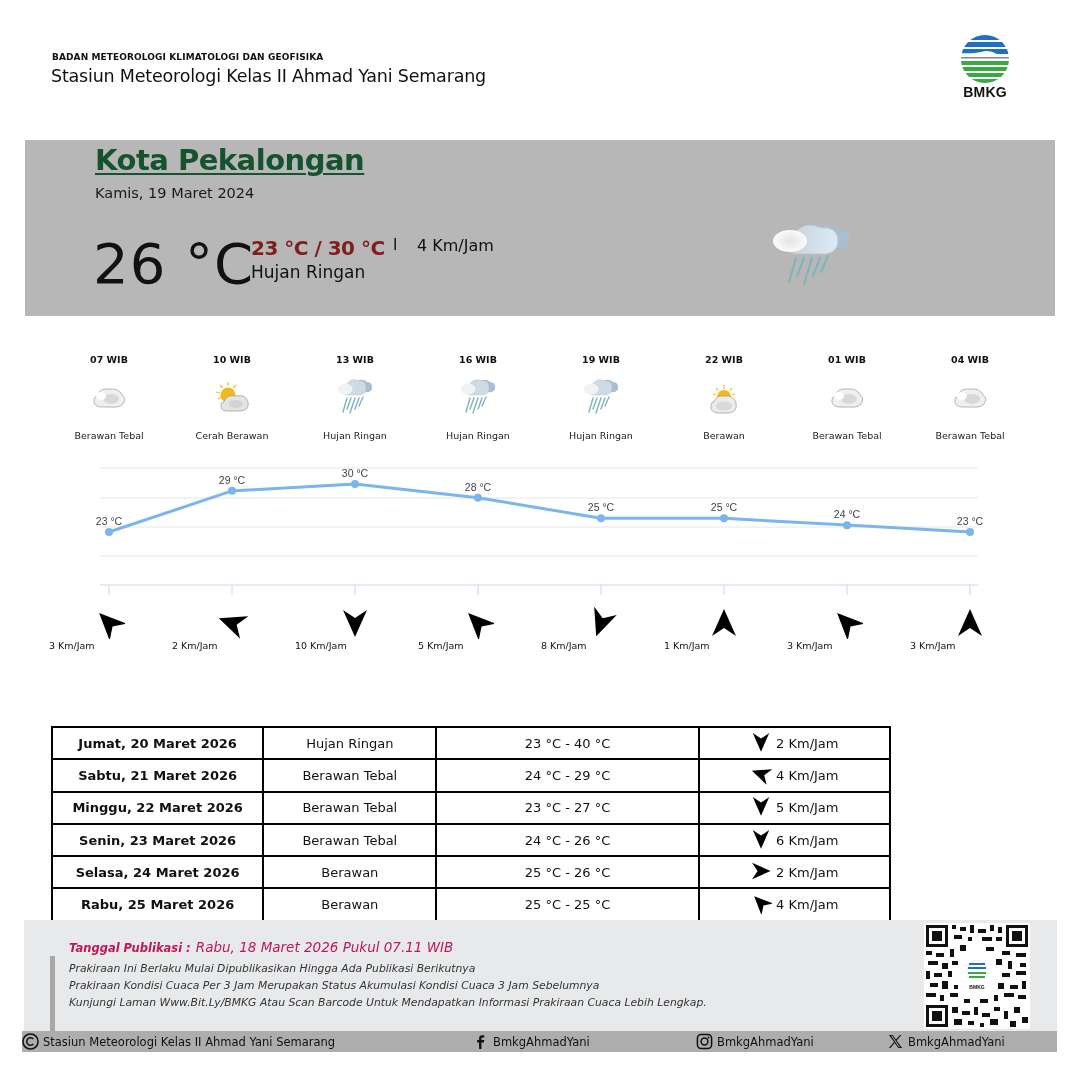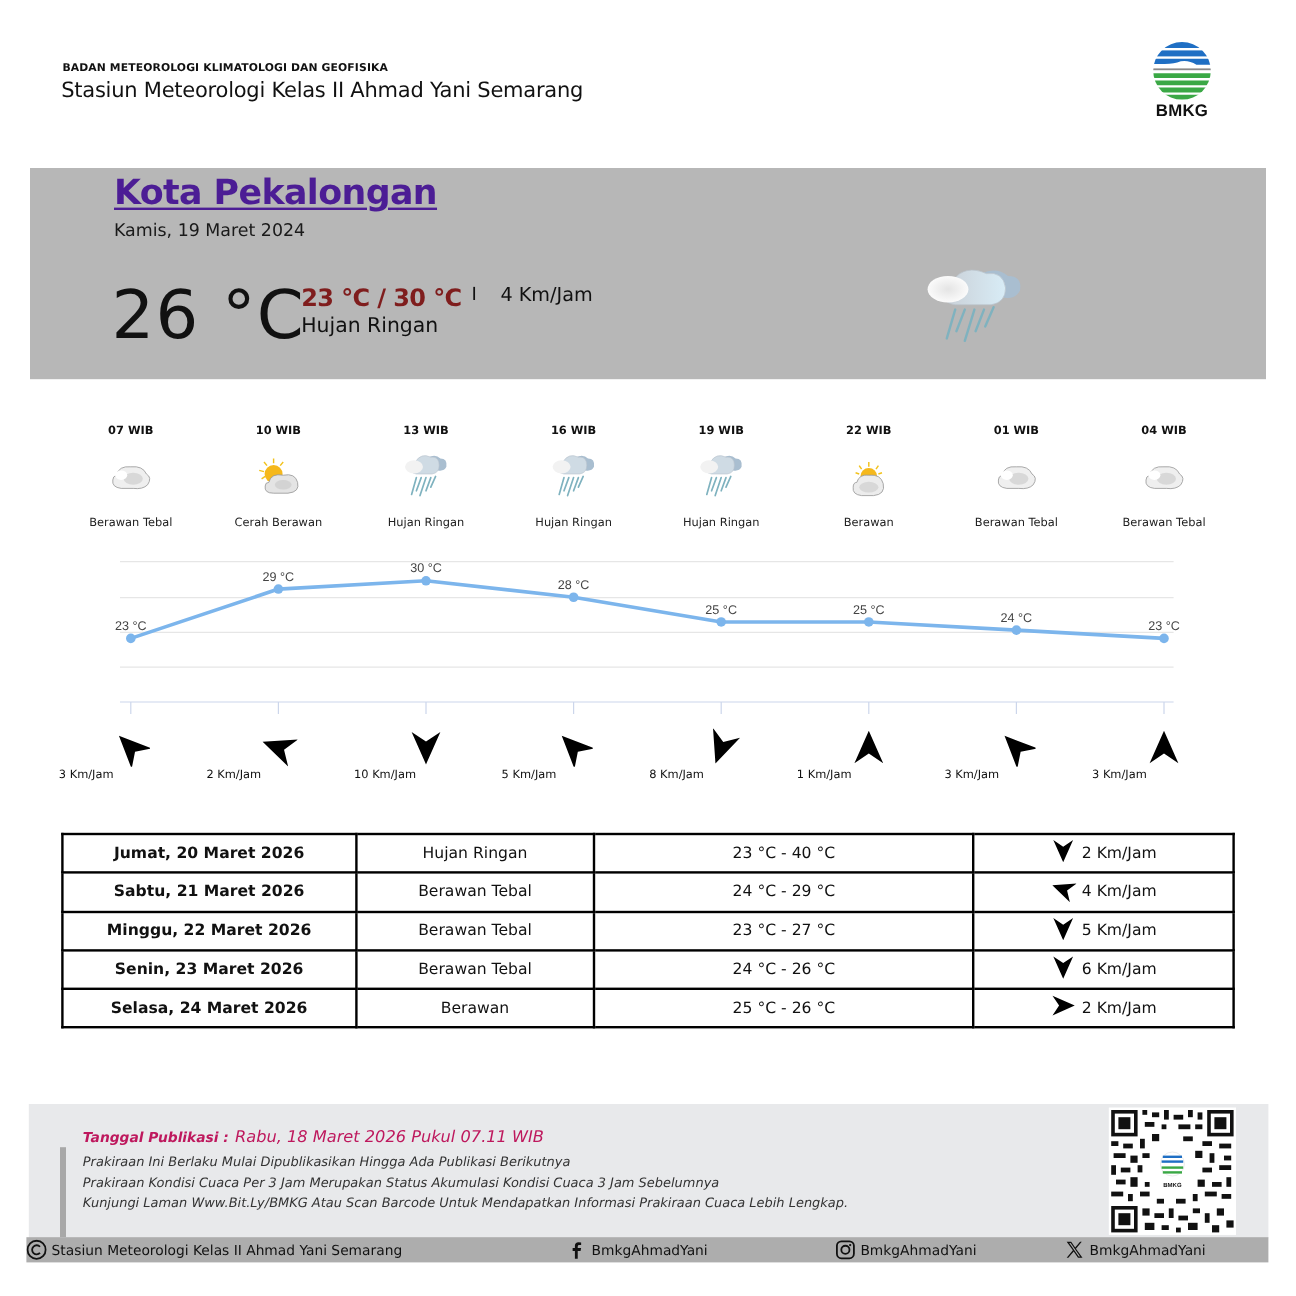--- a/index.html
+++ b/index.html
@@ -5,21 +5,21 @@
   * { box-sizing: border-box; margin: 0; padding: 0; }
   html, body { width: 1080px; height: 1080px; background: #ffffff; overflow: hidden; }
   body { position: relative; font-family: "DejaVu Sans", sans-serif; color: #111; }
 
   .hdr-org { position: absolute; left: 52px; top: 52px; font-size: 9px; font-weight: 600; letter-spacing: 0.1px; color: #111; }
   .hdr-station { position: absolute; left: 51px; top: 66px; font-size: 17.5px; font-weight: 500; color: #111; letter-spacing: -0.2px; }
   .logo { position: absolute; left: 955px; top: 32px; width: 60px; height: 72px; }
   .logo-text { position: absolute; left: 0; top: 52px; width: 60px; text-align: center; font-family: "Liberation Sans", sans-serif; font-weight: 700; font-size: 14px; color: #111; letter-spacing: 0.2px; }
 
   .hero { position: absolute; left: 25px; top: 140px; width: 1030px; height: 176px; background: #b7b7b7; }
-  .city { position: absolute; left: 70px; top: 3px; font-size: 29px; font-weight: 600; text-decoration: underline; text-decoration-thickness: 2px; text-underline-offset: 3px; color: #4c1d95; letter-spacing: -0.5px; }
+  .city { position: absolute; left: 70px; top: 3px; font-size: 29px; font-weight: 600; text-decoration: underline; text-decoration-thickness: 2px; text-underline-offset: 3px; color: #14532d; letter-spacing: -0.5px; }
   .date { position: absolute; left: 70px; top: 45px; font-size: 14.5px; color: #1a1a1a; }
   .temp-big { position: absolute; left: 68px; top: 91px; font-size: 56px; font-weight: 400; color: #111; letter-spacing: 1px; }
   .minmax { position: absolute; left: 226px; top: 96px; font-size: 20px; font-weight: 700; color: #7f1d1d; letter-spacing: -0.5px; text-align: center; }
   .sep { position: absolute; left: 368px; top: 96px; font-size: 15px; color: #111; }
   .wind-now { position: absolute; left: 392px; top: 96px; font-size: 16px; color: #111; }
   .cond-now { position: absolute; left: 226px; top: 122px; font-size: 17px; color: #111; }
   .hero-icon { position: absolute; left: 745px; top: 80px; width: 90px; height: 80px; }
 
   .hourly { position: absolute; left: 55px; top: 352px; width: 970px; height: 95px; }
   .hcol { position: absolute; width: 120px; text-align: center; }
@@ -27,21 +27,21 @@
   .hicon { position: absolute; top: 24px; left: 40px; width: 40px; height: 46px; }
   .hcond { position: absolute; top: 78px; left: 0; width: 120px; font-size: 9.5px; color: #222; }
 
   .chart { position: absolute; left: 90px; top: 460px; width: 900px; height: 140px; }
 
   .winds { position: absolute; left: 55px; top: 605px; width: 970px; height: 50px; }
   .wcol { position: absolute; width: 120px; }
   .warrow { position: absolute; top: 2px; left: 44px; width: 32px; height: 32px; }
   .wlabel { position: absolute; top: 35px; left: 0; width: 120px; font-size: 9.5px; color: #111; }
 
-  table.daily { position: absolute; left: 51px; top: 694px; width: 978px; border-collapse: collapse; }
+  table.daily { position: absolute; left: 51px; top: 726px; width: 840px; border-collapse: collapse; }
   table.daily td { border: 2px solid #000; height: 32.3px; text-align: center; font-size: 13px; color: #111; padding: 0; }
   td.c-day { width: 245px; font-weight: 600; font-size: 13px; }
   td.c-cond { width: 199px; font-size: 14.5px; }
   td.c-temp { width: 317px; font-size: 13px; }
   td.c-wind { width: 217px; font-size: 13.5px; }
   .wind-cell { display: inline-flex; align-items: center; gap: 4px; }
   .wind-cell svg { width: 22px; height: 22px; }
 
   .footer { position: absolute; left: 24px; top: 920px; width: 1033px; height: 112px; background: #e8e9eb; }
   .footer-bar { position: absolute; left: 26px; top: 36px; width: 5px; height: 75px; background: #a8a8a8; }
@@ -390,20 +390,33 @@
         <td class="c-day">Selasa, 24 Maret 2026</td>
         <td class="c-cond">Berawan</td>
         <td class="c-temp">25 °C - 26 °C</td>
         <td class="c-wind"><span class="wind-cell">
             <span><svg viewBox="0 0 32 32" width="22" height="22">
                 <g transform="rotate(90 16 16)">
                   <path d="M16 2 L28 29 L16 21 L4 29 Z" fill="#000"></path>
                 </g>
               </svg></span>
             <span>2 Km/Jam</span>
+          </span></td>
+      </tr>
+      <tr>
+        <td class="c-day">Rabu, 25 Maret 2026</td>
+        <td class="c-cond">Berawan</td>
+        <td class="c-temp">25 °C - 25 °C</td>
+        <td class="c-wind"><span class="wind-cell">
+            <span><svg viewBox="0 0 32 32" width="22" height="22">
+                <g transform="rotate(315 16 16)">
+                  <path d="M16 2 L28 29 L16 21 L4 29 Z" fill="#000"></path>
+                </g>
+              </svg></span>
+            <span>4 Km/Jam</span>
           </span></td>
       </tr>
     </tbody>
 </table>
 
 <div class="footer">
   <div class="footer-bar"></div>
   <div class="pub">
     <span class="lbl">Tanggal Publikasi :</span>
     <span class="val">Rabu, 18 Maret 2026 Pukul 07.11 WIB</span>

